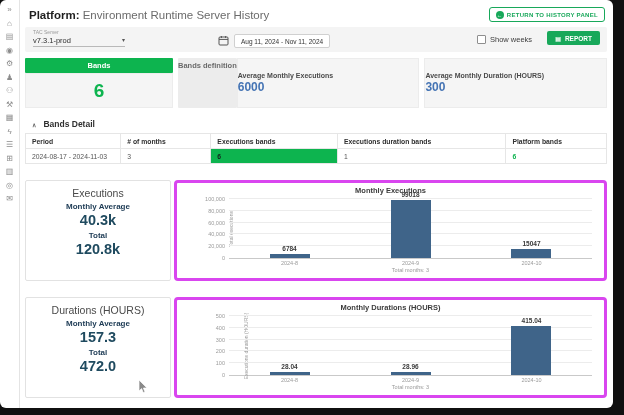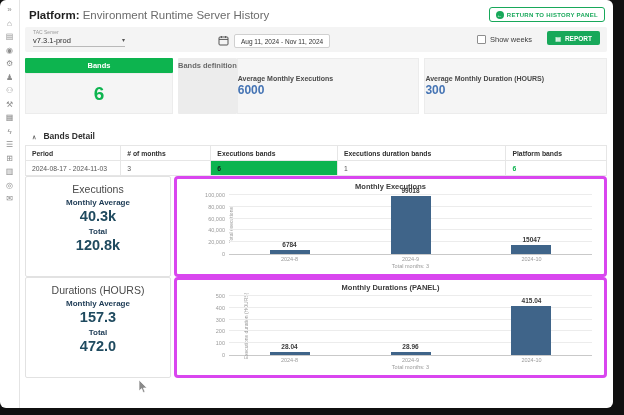--- a/index.html
+++ b/index.html
@@ -26,44 +26,44 @@
   .tac-caret{font-size:6px;color:#555}
   .dategrp{position:absolute;left:193px;top:5px;display:flex;align-items:center;gap:5px}
   .cal-ic{display:inline-block}
   .daterange{background:#fff;border:1px solid #d0d0d0;border-radius:2px;font-size:6.5px;color:#333;padding:2.5px 6px;cursor:pointer}
   .weeks{position:absolute;left:452px;top:8px;display:flex;align-items:center;gap:4px;font-size:7.5px;color:#3c3c3c}
   .checkbox{width:7px;height:7px;border:1px solid #8e8e8e;border-radius:1px;background:#fff;cursor:pointer}
   .report-btn{position:absolute;right:7px;top:4px;background:#18a85a;color:#fff;font-size:6.5px;font-weight:bold;border-radius:2px;padding:3.5px 8px;display:flex;gap:4px;align-items:center;cursor:pointer}
   .doc-ic{font-size:6px;color:#fff}
 
   
-  .bands-row{display:flex;gap:5px;margin-top:6px;height:56px}
+  .bands-row{display:flex;gap:5px;margin-top:6px;height:50px}
   .bands-card{width:148px;display:flex;flex-direction:column}
   .bands-card-header{background:#0db44f;color:#fff;font-size:7.5px;font-weight:bold;text-align:center;padding:3px 0;border-radius:1px}
   .bands-card-body{background:#f5f5f5;border:1px solid #ececec;flex:1;display:flex;align-items:center;justify-content:center;font-size:19px;font-weight:bold;color:#0db44f}
   .def-col{flex:1;display:flex;flex-direction:row}
   .def-header{background:#ececec;color:#6a6a6a;font-size:7.5px;font-weight:bold;text-align:center;padding:3px 0;border-radius:1px}
   .def-cards{display:flex;gap:5px;flex:1}
   .def-card{flex:1;background:#f5f5f5;border:1px solid #ececec;display:flex;flex-direction:column;align-items:flex-start;justify-content:center;gap:1px}
   .def-label{font-size:7px;font-weight:bold;color:#4a4a4a}
   .def-value{font-size:12px;font-weight:bold;color:#4574b4}
 
   
-  .detail{margin-top:16px}
+  .detail{margin-top:10px}
   .detail-title{display:flex;align-items:center;gap:7px;font-size:8.5px;font-weight:bold;color:#2f2f2f;padding:1px 2px 4px 7px;cursor:pointer}
   .chev{font-size:6px;color:#666}
   table{width:100%;border-collapse:collapse;font-size:6.8px;table-layout:fixed}
   th{text-align:left;font-weight:bold;color:#2f2f2f;border:1px solid #e6e6e6;padding:3.5px 6px}
   td{color:#555;border:1px solid #e6e6e6;padding:3.5px 6px}
   .w1{width:16%}.w2{width:15%}.w3{width:22%}.w4{width:30%}.w5{width:17%}
   td.green-cell{background:#0db44f;color:#10231a;font-weight:bold}
   td.green-text{color:#0db44f;font-weight:bold}
 
   
-  .crow{display:flex;margin-top:0;height:101px}
+  .crow{display:flex;margin-top:16px;height:101px}
   .stat-card{width:146px;border:1px solid #e2e2e2;border-radius:2px;text-align:center;padding-top:6px;box-sizing:border-box}
   .stat-title{font-size:10.5px;color:#4a4a4a}
   .stat-label{font-size:8px;font-weight:bold;color:#1c3a54;margin-top:3px}
   .stat-value{font-size:14.5px;font-weight:bold;color:#1f4a5f;margin-top:1px}
   .chart-card{flex:1;border:3px solid #d946ef;border-radius:4px;margin-left:3px;position:relative}
   .chart-title{position:absolute;top:3px;left:0;right:0;text-align:center;font-size:7.5px;font-weight:bold;color:#3c3c3c}
   .ylab{position:absolute;left:-16px;top:50%;transform:translateY(-50%) rotate(-90deg);font-size:5px;color:#999;white-space:nowrap}
   .plot{position:absolute;left:52px;right:12px;top:16px;bottom:19px;border-bottom:1px solid #c9c9c9}
   .gridline{position:absolute;left:0;right:0;height:1px;background:#ececec}
   .ytick{position:absolute;left:-44px;width:40px;text-align:right;font-size:5.5px;color:#9a9a9a;line-height:6px}
@@ -229,21 +229,21 @@
 
     <div class="crow">
       <div class="stat-card">
         <div class="stat-title">Durations (HOURS)</div>
         <div class="stat-label">Monthly Average</div>
         <div class="stat-value">157.3</div>
         <div class="stat-label">Total</div>
         <div class="stat-value">472.0</div>
       </div>
       <div class="chart-card" id="chart-1">
-        <div class="chart-title">Monthly Durations (PANEL)</div>
+        <div class="chart-title">Monthly Durations (HOURS)</div>
         <div class="plot">
             <div class="ylab">Executions duration (HOURS)</div>
             <div class="ytick" style="bottom: calc(0% - 3px);">0</div>
             <div class="gridline" style="bottom: 20%;"></div>
             <div class="ytick" style="bottom: calc(20% - 3px);">100</div>
             <div class="gridline" style="bottom: 40%;"></div>
             <div class="ytick" style="bottom: calc(40% - 3px);">200</div>
             <div class="gridline" style="bottom: 60%;"></div>
             <div class="ytick" style="bottom: calc(60% - 3px);">300</div>
             <div class="gridline" style="bottom: 80%;"></div>

